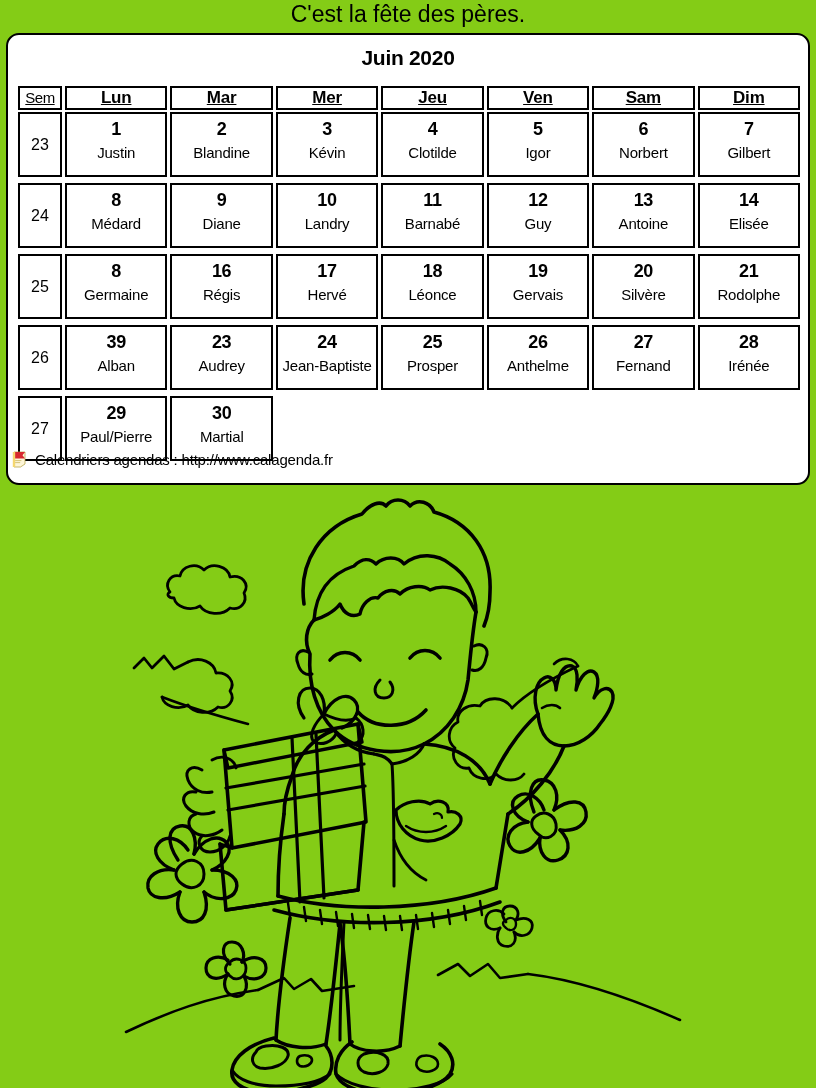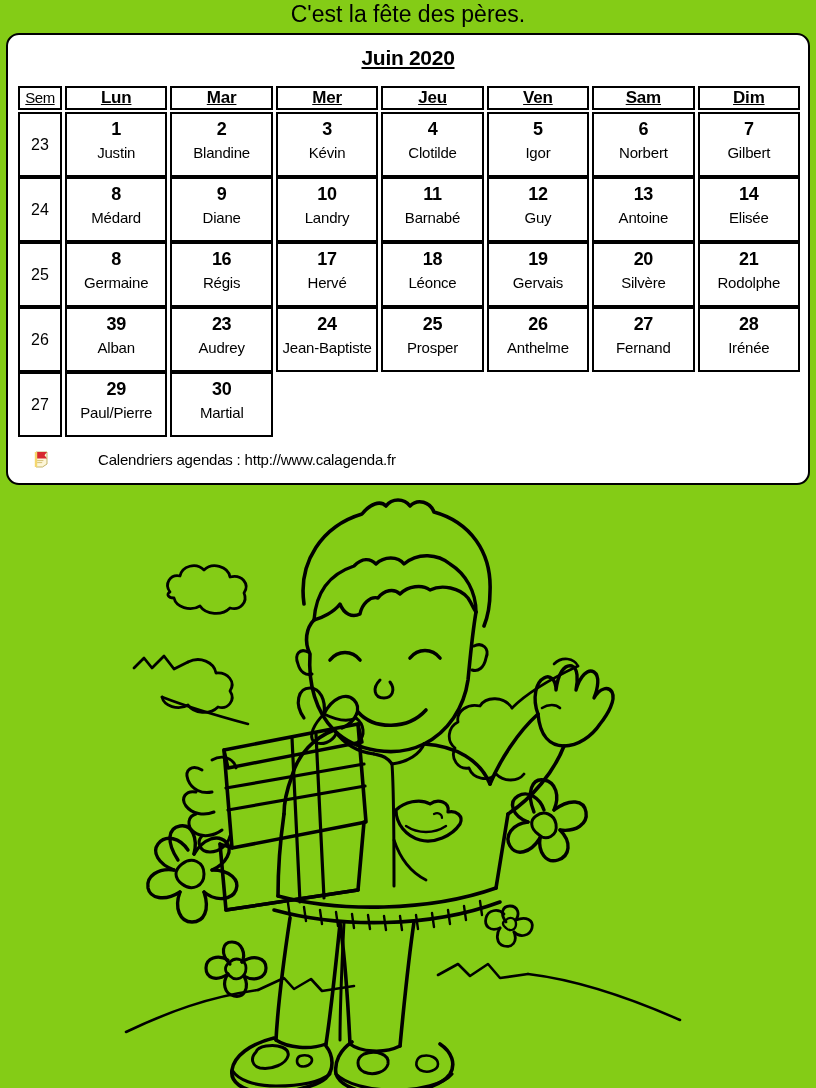--- a/index.html
+++ b/index.html
@@ -42,36 +42,35 @@
   }
 
   .cal-month {
     text-align: center;
     font-size: 21px;
     font-weight: bold;
     color: #000;
     margin-top: 11px;
     margin-bottom: 8px;
     letter-spacing: -0.3px;
-    text-decoration: underline;
   }
 
   
   .cal-grid {
     position: absolute;
     left: 10px;
     top: 51px;
     width: 782px;
   }
   .cal-row {
     display: flex;
     width: 782px;
   }
   .cal-row.head-row { margin-bottom: 2px; }
-  .cal-row.week-row { margin-bottom: 0; }
+  .cal-row.week-row { margin-bottom: 6px; }
 
   .cell {
     border: 2px solid #000;
     background: #fff;
     margin-right: 3px;
     overflow: hidden;
     position: relative;
   }
   .cell:last-child { margin-right: 0; }
 
@@ -126,26 +125,25 @@
     display: block;
     font-size: 15px;
     line-height: 26px;
     color: #000;
     letter-spacing: -0.2px;
   }
 
   
   .cal-footer {
     position: absolute;
-    left: 26px;
+    left: 4px;
     bottom: 14px;
     display: flex;
     align-items: center;
     height: 20px;
-    gap: 41px;
   }
   .flag-icon {
     width: 17px; height: 17px;
     margin-right: 6px;
     flex: 0 0 auto;
   }
   .footer-text {
     font-size: 15px;
     color: #000;
     letter-spacing: -0.2px;

